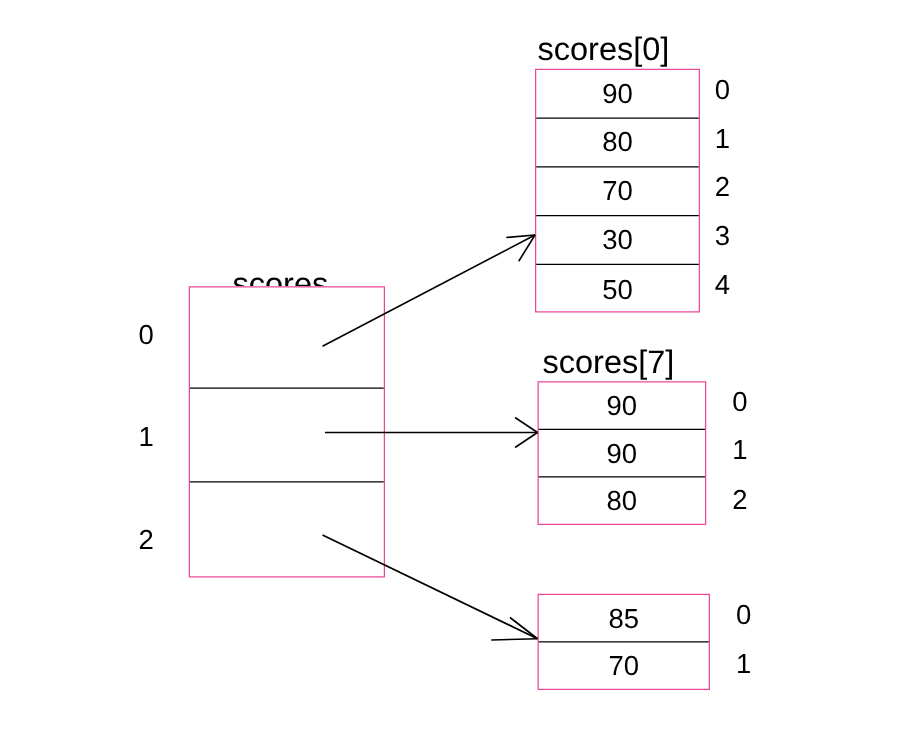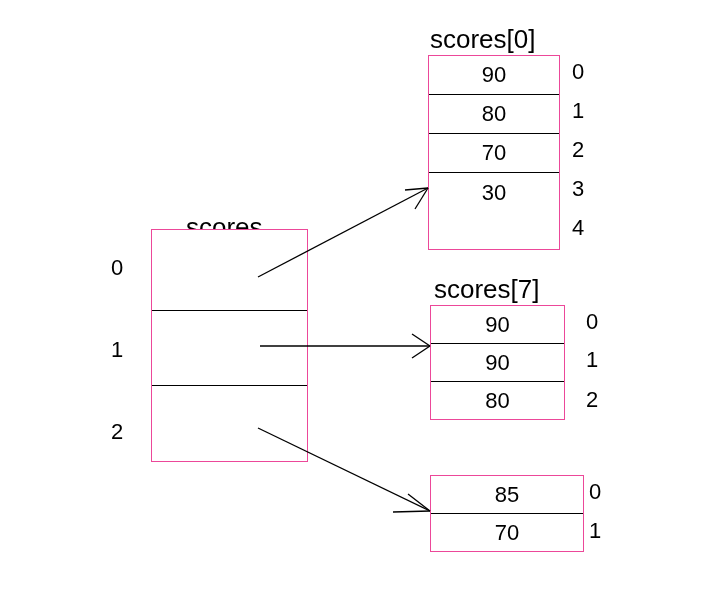--- a/index.html
+++ b/index.html
@@ -79,20 +79,21 @@
     <div class="cell empty" style="height:75px;"></div>
   </div>
 
   <div class="title" style="left:430px; top:26px;">scores[0]</div>
 
   <div class="array-box" style="left:428px; top:55px; width:132px; height:195px;">
     <div class="cell" style="height:39px;">90</div>
     <div class="cell" style="height:39px;">80</div>
     <div class="cell" style="height:39px;">70</div>
     <div class="cell" style="height:39px;">30</div>
+    <div class="cell" style="height:39px;">50</div>
   </div>
 
   <div class="index-label" style="left:568px; top:61px; width:20px;">0</div>
   <div class="index-label" style="left:568px; top:100px; width:20px;">1</div>
   <div class="index-label" style="left:568px; top:139px; width:20px;">2</div>
   <div class="index-label" style="left:568px; top:178px; width:20px;">3</div>
   <div class="index-label" style="left:568px; top:217px; width:20px;">4</div>
 
   <div class="title" style="left:434px; top:276px;">scores[7]</div>
 
@@ -100,21 +101,21 @@
     <div class="cell" style="height:38px;">90</div>
     <div class="cell" style="height:38px;">90</div>
     <div class="cell" style="height:38px;">80</div>
   </div>
 
   <div class="index-label" style="left:582px; top:311px; width:20px;">0</div>
   <div class="index-label" style="left:582px; top:349px; width:20px;">1</div>
   <div class="index-label" style="left:582px; top:389px; width:20px;">2</div>
 
 
-  <div class="array-box" style="left:430px; top:475px; width:154px; height:77px;">
+  <div class="array-box" style="left:430px; top:475px; width:138px; height:77px;">
     <div class="cell" style="height:38px;">85</div>
     <div class="cell" style="height:38px;">70</div>
   </div>
 
   <div class="index-label" style="left:585px; top:481px; width:20px;">0</div>
   <div class="index-label" style="left:585px; top:520px; width:20px;">1</div>
 
   <svg class="arrows" viewBox="0 0 726 590">
     <g stroke="#000000" stroke-width="1.3" fill="none">
 

